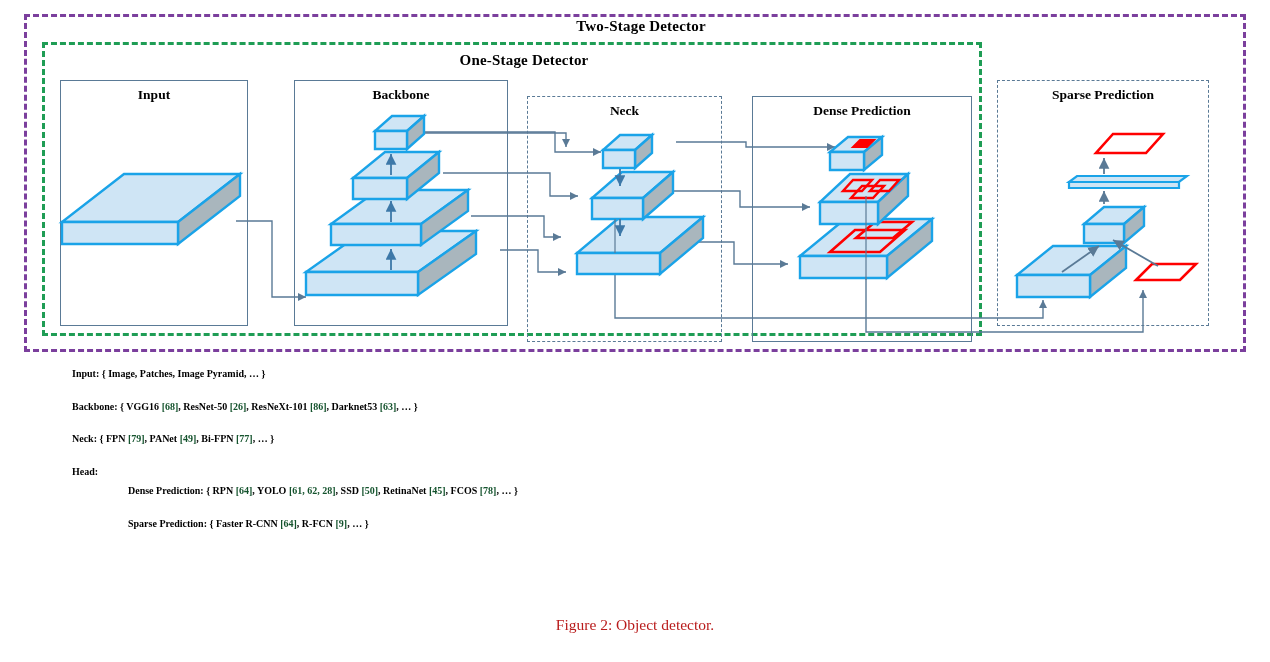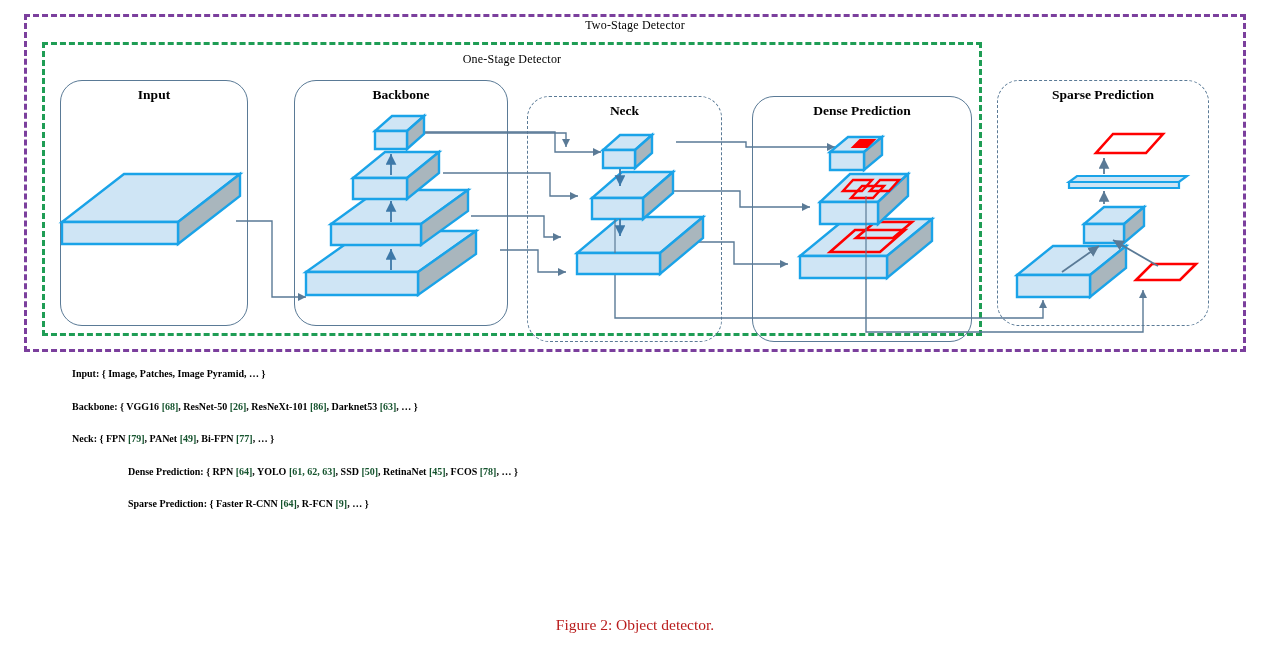--- a/index.html
+++ b/index.html
@@ -8,28 +8,28 @@
   
   #two-stage-frame{
     position:absolute;left:24px;top:14px;width:1222px;height:338px;
     border:3px dashed #7b3f9d;box-sizing:border-box;
   }
   #one-stage-frame{
     position:absolute;left:42px;top:42px;width:940px;height:294px;
     border:3px dashed #1f9d55;box-sizing:border-box;
   }
   .frame-title{
-    position:absolute;font-weight:normal;font-size:12px;white-space:nowrap;
-    font-family:"Liberation Serif",serif;letter-spacing:.2px;
+    position:absolute;font-weight:bold;font-size:15px;white-space:nowrap;
+    font-family:"Liberation Serif",serif;letter-spacing:.2px;padding-left:12px;
   }
   #two-stage-title{left:0;right:0;top:18px;text-align:center;}
   #one-stage-title{left:42px;width:940px;top:52px;text-align:center;}
 
   
-  .panel{position:absolute;box-sizing:border-box;border-radius:22px;}
+  .panel{position:absolute;box-sizing:border-box;}
   .panel.solid{border:1.6px solid #5a7a96;}
   .panel.dashed{border:1.6px dashed #5a7a96;}
   .panel-title{
     position:absolute;left:0;right:0;top:6px;text-align:center;
     font-weight:bold;font-size:13.5px;font-family:"Liberation Serif",serif;
   }
   #panel-input{left:60px;top:80px;width:188px;height:246px;}
   #panel-backbone{left:294px;top:80px;width:214px;height:246px;}
   #panel-neck{left:527px;top:96px;width:195px;height:246px;}
   #panel-dense{left:752px;top:72px;width:220px;height:246px;margin-top:24px;}
@@ -233,27 +233,30 @@
   <p class="spec-line">
     <span>Neck: {</span>
     <span>FPN</span>
     <span class="ref">[79]</span><span>,</span>
     <span>PANet</span>
     <span class="ref">[49]</span><span>,</span>
     <span>Bi-FPN</span>
     <span class="ref">[77]</span><span>, … }</span>
   </p>
 
+  <p class="spec-line head-label">
+    <span>Head:</span>
+  </p>
 
   <p class="spec-line indent">
     <span>Dense Prediction: {</span>
     <span>RPN</span>
     <span class="ref">[64]</span><span>,</span>
     <span>YOLO</span>
-    <span class="ref">[61, 62, 63]</span><span>,</span>
+    <span class="ref">[61, 62, 28]</span><span>,</span>
     <span>SSD</span>
     <span class="ref">[50]</span><span>,</span>
     <span>RetinaNet</span>
     <span class="ref">[45]</span><span>,</span>
     <span>FCOS</span>
     <span class="ref">[78]</span><span>, … }</span>
   </p>
 
   <p class="spec-line indent">
     <span>Sparse Prediction: {</span>

